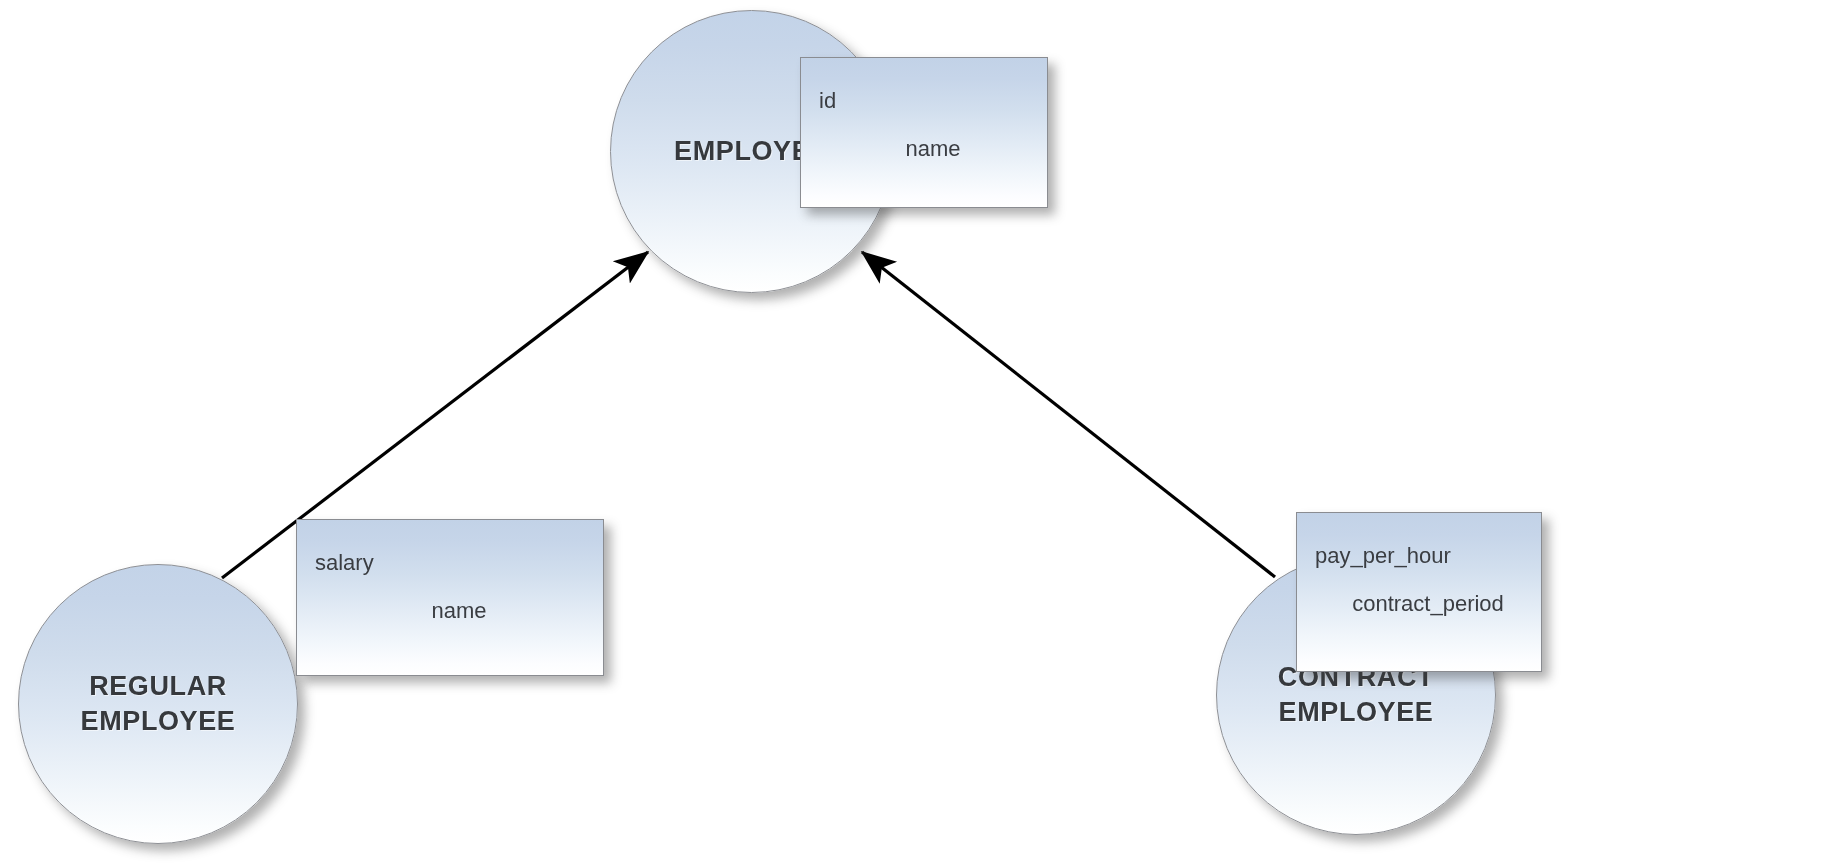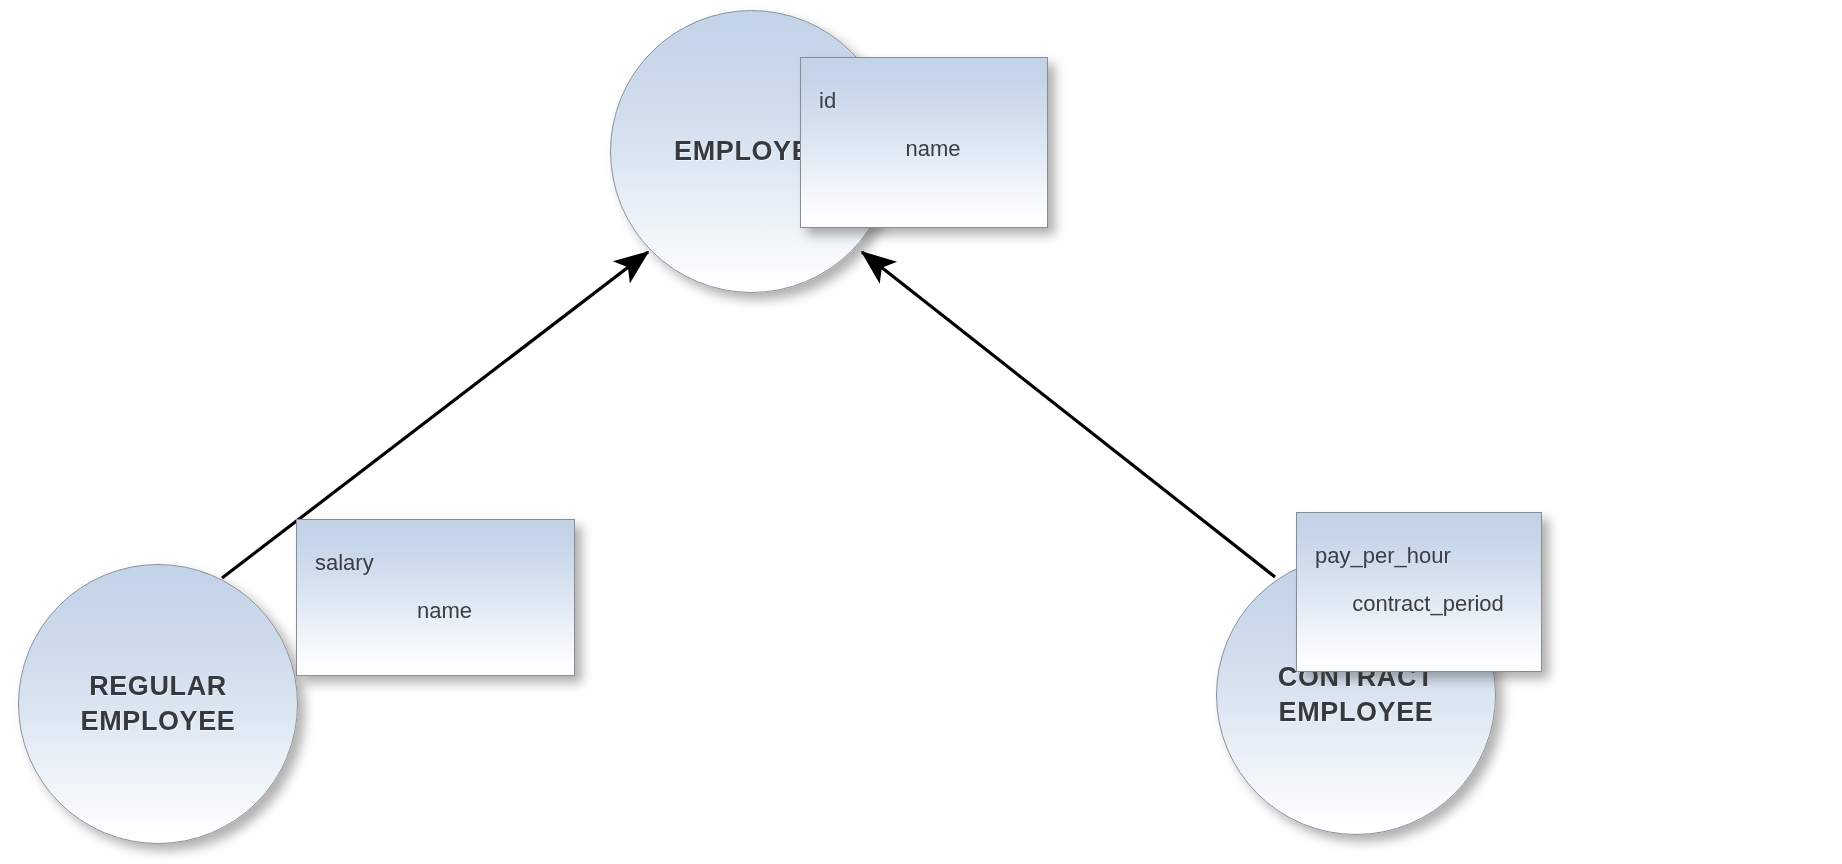--- a/index.html
+++ b/index.html
@@ -102,31 +102,31 @@
 
     <line x1="222" y1="578" x2="648" y2="252" stroke="#000000" stroke-width="3.2" marker-end="url(#arrowFilled)"></line>
 
     <line x1="1275" y1="577" x2="862" y2="252" stroke="#000000" stroke-width="3.2" marker-end="url(#arrowFilled)"></line>
   </svg>
 
   <div class="entity" style="left:610px; top:10px; width:283px; height:283px;">
     <span class="entity-label">EMPLOYEE</span>
   </div>
 
-  <div class="attr-box" style="left:800px; top:57px; width:248px; height:171px;">
+  <div class="attr-box" style="left:800px; top:57px; width:248px; height:151px;">
     <div class="attr-row">id</div>
     <div class="attr-row">name</div>
   </div>
 
   <div class="entity" style="left:18px; top:564px; width:280px; height:280px;">
     <span class="entity-label">REGULAR
 EMPLOYEE</span>
   </div>
 
-  <div class="attr-box" style="left:296px; top:519px; width:279px; height:157px;">
+  <div class="attr-box" style="left:296px; top:519px; width:308px; height:157px;">
     <div class="attr-row">salary</div>
     <div class="attr-row">name</div>
   </div>
 
   <div class="entity" style="left:1216px; top:555px; width:280px; height:280px;">
     <span class="entity-label">CONTRACT
 EMPLOYEE</span>
   </div>
 
   <div class="attr-box" style="left:1296px; top:512px; width:246px; height:160px;">

